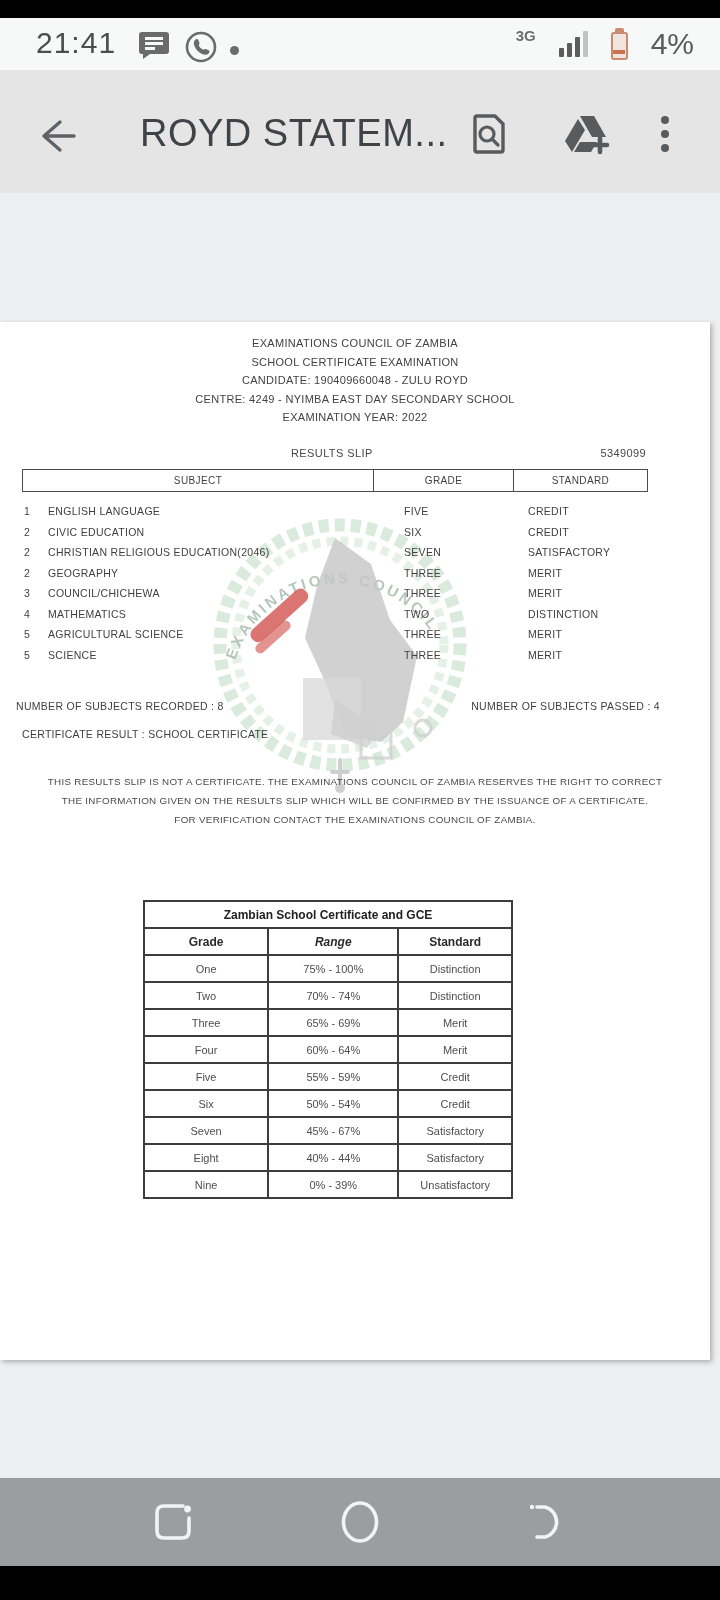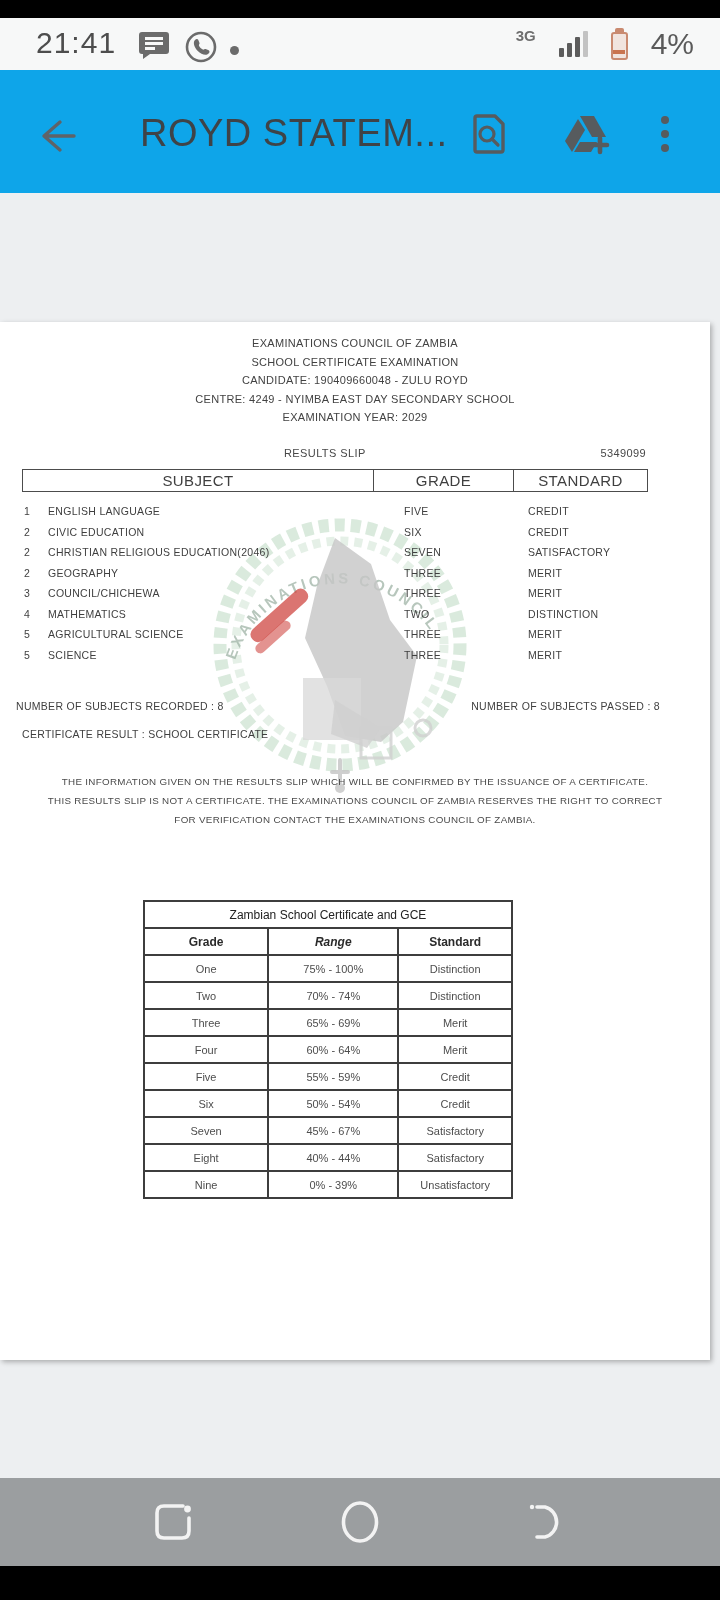--- a/index.html
+++ b/index.html
@@ -20,38 +20,38 @@
   .net-label { font-size:15px; color:#6e6e6e; font-weight:bold; position:relative; top:-9px; }
   .sig-bars { display:flex; align-items:flex-end; gap:3px; height:26px; }
   .sig-bars i { display:block; width:5px; border-radius:1px; }
   .battery { position:relative; width:17px; height:32px; }
   .battery .nub { position:absolute; left:4px; top:0; width:9px; height:4px; background:#c98a70; border-radius:2px 2px 0 0; }
   .battery .body { position:absolute; left:0; top:4px; width:17px; height:28px; border:2.5px solid #c98a70; border-radius:3px; background:#f1e4de; }
   .battery .fill { position:absolute; left:2.5px; bottom:6.5px; width:12px; height:4px; background:#c9744f; }
   .batt-pct { font-size:30px; color:#5a5a5a; }
 
   
-  .app-bar { left:0; top:70px; width:720px; height:123px; background:#0ea5e9; }
+  .app-bar { left:0; top:70px; width:720px; height:123px; background:#e5e5e5; }
   .back-btn { left:34px; top:44px; width:44px; height:44px; }
   .app-title { left:140px; top:42px; font-size:38px; color:#3f4347; letter-spacing:.5px; white-space:nowrap; }
   .ab-ico { top:40px; width:48px; height:48px; }
 
   
   .viewer { left:0; top:193px; width:720px; height:1285px; background:#edeff1; }
   .page { left:0; top:129px; width:710px; height:1038px; background:#fff;
           box-shadow:2px 2px 5px rgba(0,0,0,.28); color:#474747; }
 
   .doc-header { left:0; top:12px; width:710px; text-align:center; font-size:11px;
                 line-height:18.5px; letter-spacing:.3px; color:#424242; }
 
-  .rs-label { left:284px; top:125px; font-size:11px; letter-spacing:.4px; }
+  .rs-label { left:291px; top:125px; font-size:11px; letter-spacing:.4px; }
   .rs-serial { right:64px; top:125px; font-size:11px; letter-spacing:.4px; }
 
   .rhead { left:22px; top:147px; width:626px; height:23px; border:1.5px solid #4c4c4c; display:flex; }
-  .rhead span { display:flex; align-items:center; justify-content:center; font-size:15px; letter-spacing:.4px; color:#3f3f3f; }
+  .rhead span { display:flex; align-items:center; justify-content:center; font-size:10px; letter-spacing:.4px; color:#3f3f3f; }
   .rhead .c1 { width:350px; }
   .rhead .c2 { width:140px; border-left:1.5px solid #4c4c4c; }
   .rhead .c3 { flex:1; border-left:1.5px solid #4c4c4c; }
 
   .rrows { left:0; top:181px; width:710px; }
   .rrow { position:relative; height:20.5px; font-size:10.5px; letter-spacing:.3px; color:#3f3f3f; }
   .rrow span { position:absolute; top:2px; white-space:nowrap; }
   .rnum { left:24px; }
   .rsub { left:48px; }
   .rgrade { left:404px; }
@@ -61,21 +61,21 @@
   .sum-left { position:absolute; left:16px; top:0; }
   .sum-right { position:absolute; right:50px; top:0; }
   .cert-line { left:22px; top:406px; font-size:10.5px; letter-spacing:.3px; color:#3f3f3f; }
 
   .disclaimer { left:0; top:450px; width:710px; text-align:center; font-size:9.8px;
                 line-height:19px; letter-spacing:.3px; color:#4a4a4a; }
 
   .gtable { left:143px; top:578px; width:370px; border-collapse:collapse;
             font-size:11px; color:#4d4d4d; }
   .gtable td { border:2px solid #3d3d3d; text-align:center; height:27px; }
-  .gtable .gtitle { font-size:12px; font-weight:normal; color:#222; }
+  .gtable .gtitle { font-size:12px; font-weight:bold; color:#222; }
   .gtable .ghead { font-size:12px; font-weight:bold; color:#2b2b2b; }
   .gtable .gc1 { width:125px; } .gtable .gc2 { width:131px;font-style:italic; } .gtable .gc3 { width:114px; }
 
   .watermark { left:185px; top:168px; width:310px; height:310px; pointer-events:none; }
 
   
   .nav-bar { left:0; top:1478px; width:720px; height:88px; background:#9b9ea0; display:flex;
              align-items:center; justify-content:space-between; padding:0 148px; }
   .nav-btn { width:50px; height:50px; display:flex; align-items:center; justify-content:center; }
   .bottom-strip { left:0; top:1566px; width:720px; height:34px; background:#000; }
@@ -166,21 +166,21 @@
       <circle cx="238" cy="238" r="8" fill="none" stroke="#cfcfcf" stroke-width="3" opacity="0.8"></circle>
       <path d="M155 270 v22 M147 282 h16" stroke="#c4c4c4" stroke-width="4" opacity="0.8" stroke-linecap="round"></path>
       <circle cx="155" cy="298" r="5" fill="#c4c4c4" opacity="0.8"></circle>
     </svg>
 
     <div class="abs doc-header">
       <div>EXAMINATIONS COUNCIL OF ZAMBIA</div>
       <div>SCHOOL CERTIFICATE EXAMINATION</div>
       <div>CANDIDATE: 190409660048 - ZULU ROYD</div>
       <div>CENTRE: 4249 - NYIMBA EAST DAY SECONDARY SCHOOL</div>
-      <div>EXAMINATION YEAR: 2029</div>
+      <div>EXAMINATION YEAR: 2022</div>
     </div>
 
     <span class="abs rs-label">RESULTS SLIP</span>
     <span class="abs rs-serial">5349099</span>
 
     <div class="abs rhead">
       <span class="c1">SUBJECT</span>
       <span class="c2">GRADE</span>
       <span class="c3">STANDARD</span>
     </div>
@@ -231,27 +231,27 @@
       <div class="rrow">
         <span class="rnum">5</span>
         <span class="rsub">SCIENCE</span>
         <span class="rgrade">THREE</span>
         <span class="rstd">MERIT</span>
       </div>
     </div>
 
     <div class="sum-row">
       <span class="sum-left">NUMBER OF SUBJECTS RECORDED : 8</span>
-      <span class="sum-right">NUMBER OF SUBJECTS PASSED : 8</span>
+      <span class="sum-right">NUMBER OF SUBJECTS PASSED : 4</span>
     </div>
     <span class="abs cert-line">CERTIFICATE RESULT : SCHOOL CERTIFICATE</span>
 
     <div class="abs disclaimer">
+      <div>THIS RESULTS SLIP IS NOT A CERTIFICATE. THE EXAMINATIONS COUNCIL OF ZAMBIA RESERVES THE RIGHT TO CORRECT</div>
       <div>THE INFORMATION GIVEN ON THE RESULTS SLIP WHICH WILL BE CONFIRMED BY THE ISSUANCE OF A CERTIFICATE.</div>
-      <div>THIS RESULTS SLIP IS NOT A CERTIFICATE. THE EXAMINATIONS COUNCIL OF ZAMBIA RESERVES THE RIGHT TO CORRECT</div>
       <div>FOR VERIFICATION CONTACT THE EXAMINATIONS COUNCIL OF ZAMBIA.</div>
     </div>
 
     <table class="abs gtable">
       <tbody>
           <tr>
             <td colspan="3" class="gtitle">Zambian School Certificate and GCE</td>
           </tr>
       <tr class="ghead">
         <td class="gc1">Grade</td>

